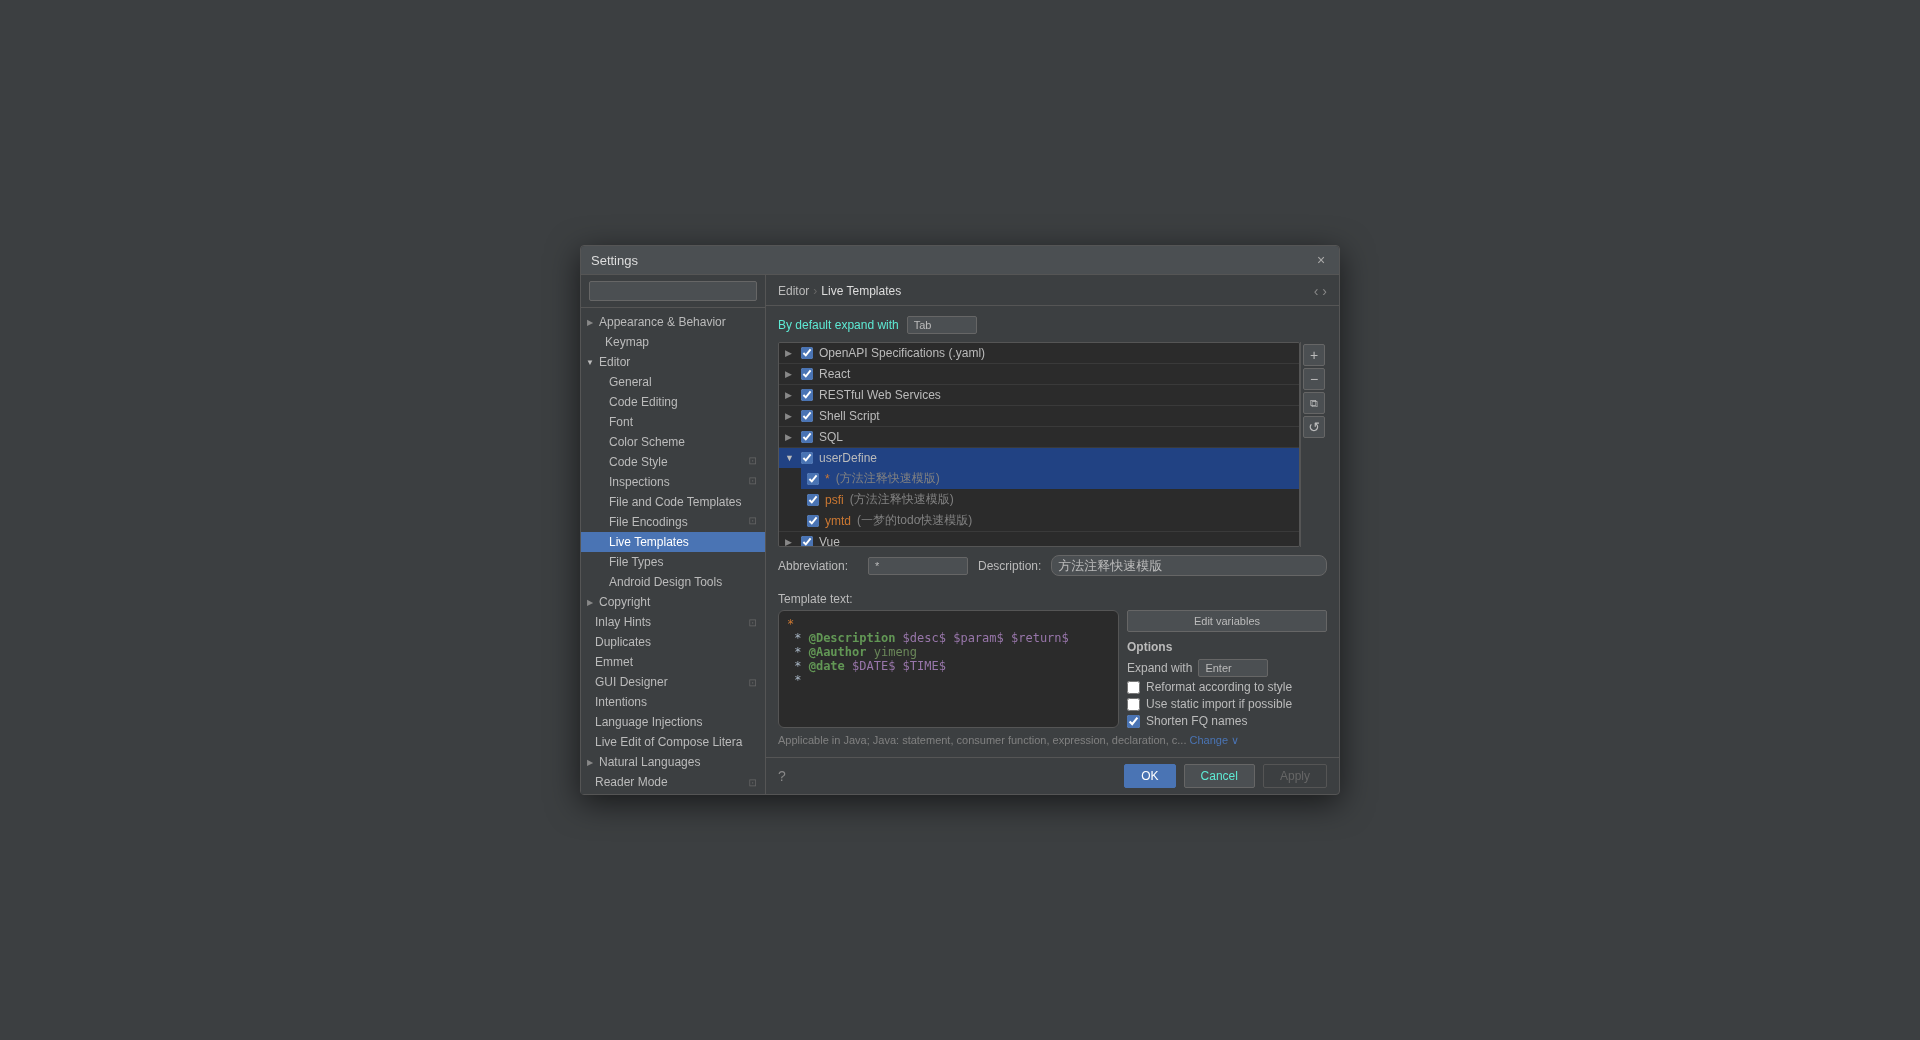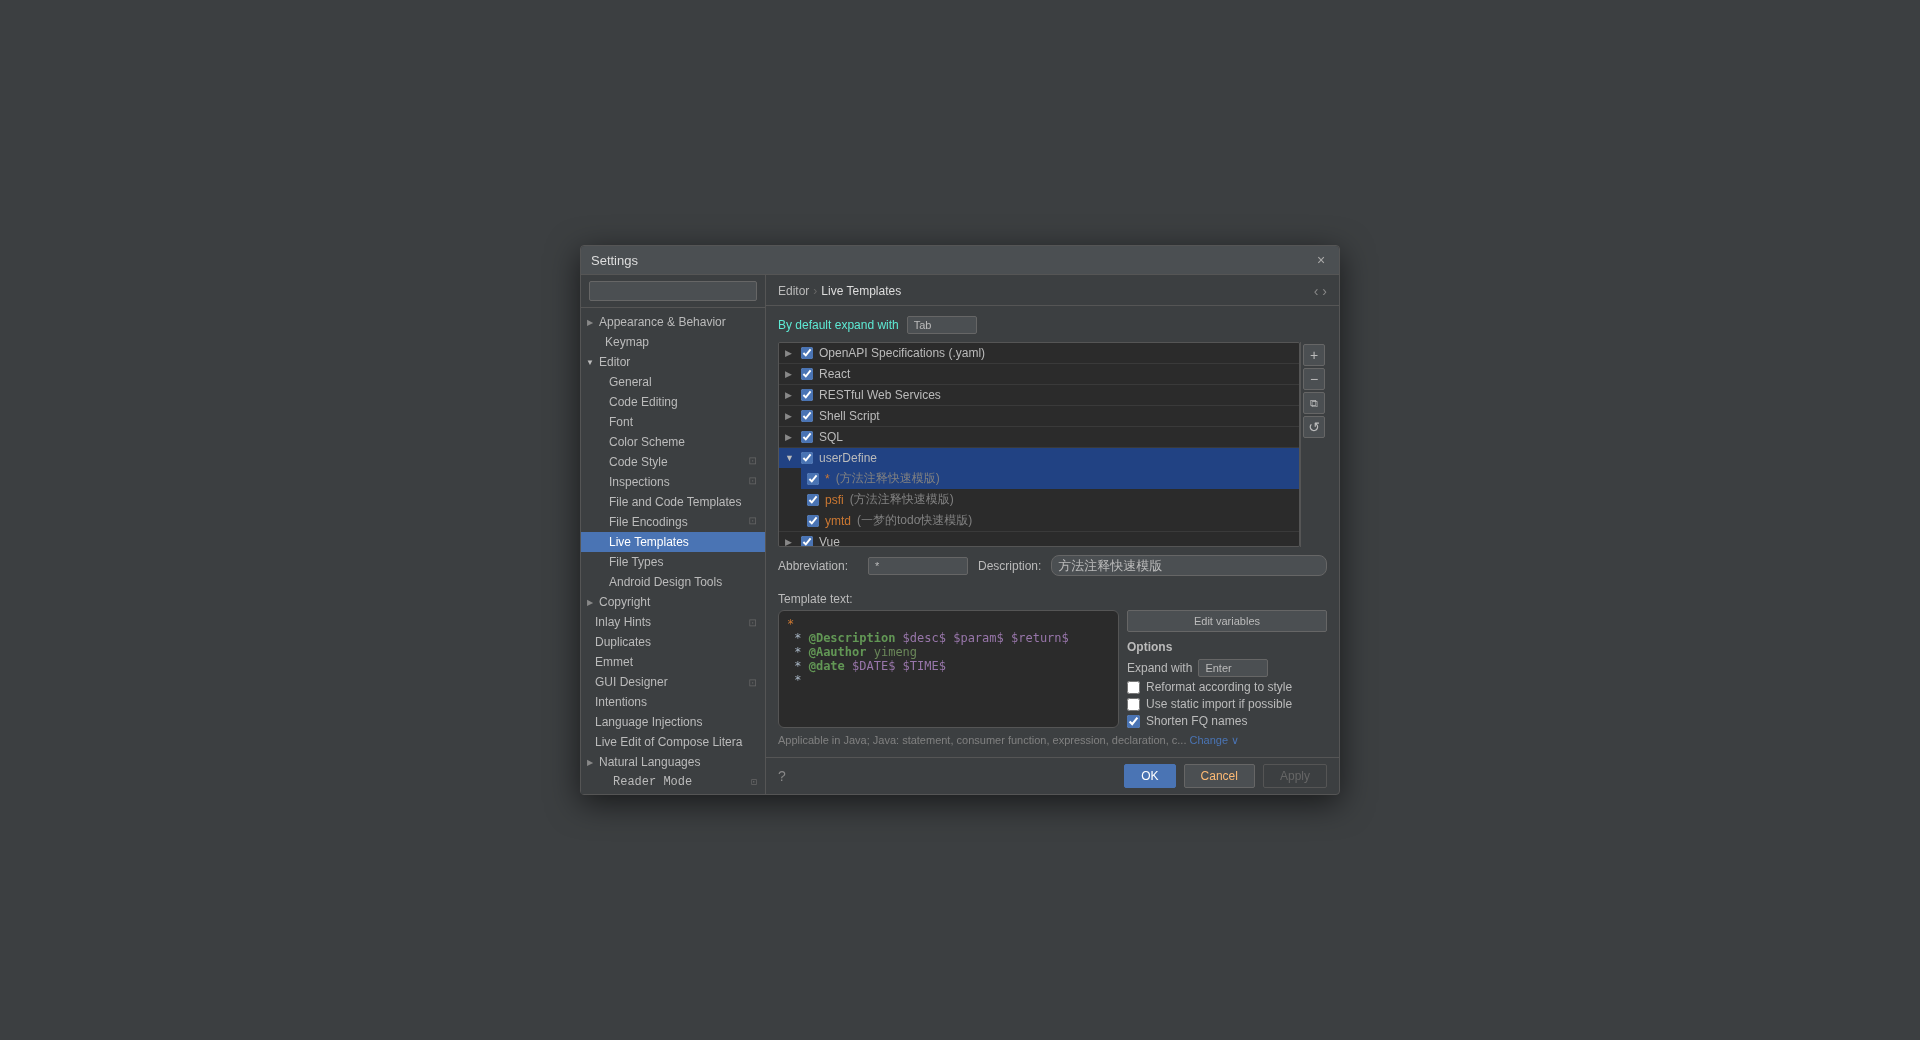--- a/index.html
+++ b/index.html
@@ -234,21 +234,21 @@
     }
 
     .footer-help { color: #888; cursor: pointer; font-size: 14px; }
     .footer-btns { display: flex; gap: 8px; }
 
     .btn {
       padding: 4px 16px; font-size: 12px; border-radius: 2px;
       cursor: pointer; border: 1px solid #666;
     }
     .btn-primary { background: #4A74B4; color: #fff; border-color: #4A74B4; }
-    .btn-default { background: #4b4f52; color: #fdba74; }
+    .btn-default { background: #4b4f52; color: #5eead4; }
     .btn-disabled { background: #3c3f41; color: #666; border-color: #555; cursor: default; }
 
     
     .templates-container {
       display: flex; gap: 0; position: relative;
       flex: 1; min-height: 0;
     }
 
     .tpl-side-buttons {
       display: flex; flex-direction: column; gap: 2px;
@@ -330,21 +330,21 @@
             <span>GUI Designer</span>
             <span class="sidebar-badge">⊡</span>
           </div>
           <div class="sidebar-item" style="padding-left:14px;">Intentions</div>
           <div class="sidebar-item" style="padding-left:14px;">Language Injections</div>
           <div class="sidebar-item" style="padding-left:14px;">Live Edit of Compose Litera</div>
           <div class="sidebar-item has-children" style="padding-left:4px;">
             <span class="sidebar-arrow">▶</span>
             <span>Natural Languages</span>
           </div>
-          <div class="sidebar-item" style="padding-left:32px;display:flex;justify-content:space-between;padding-right:8px;font-family:Liberation Mono, monospace;">
+          <div class="sidebar-item" style="padding-left:14px;display:flex;justify-content:space-between;padding-right:8px;">
             <span>Reader Mode</span>
             <span class="sidebar-badge">⊡</span>
           </div>
         </div>
       </div>
 
       <div class="content">
 
         <div class="content-header">
           <div class="breadcrumb">

